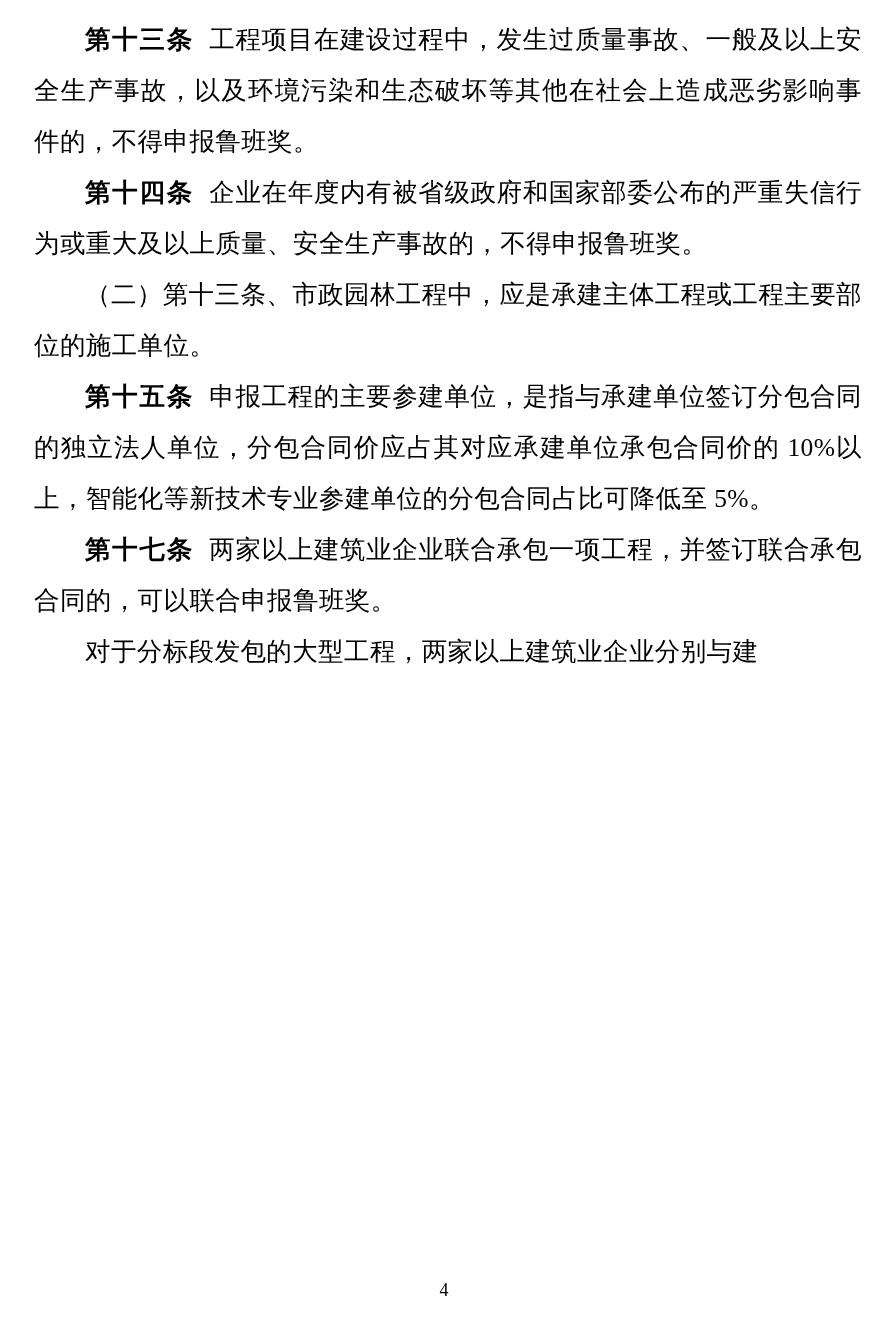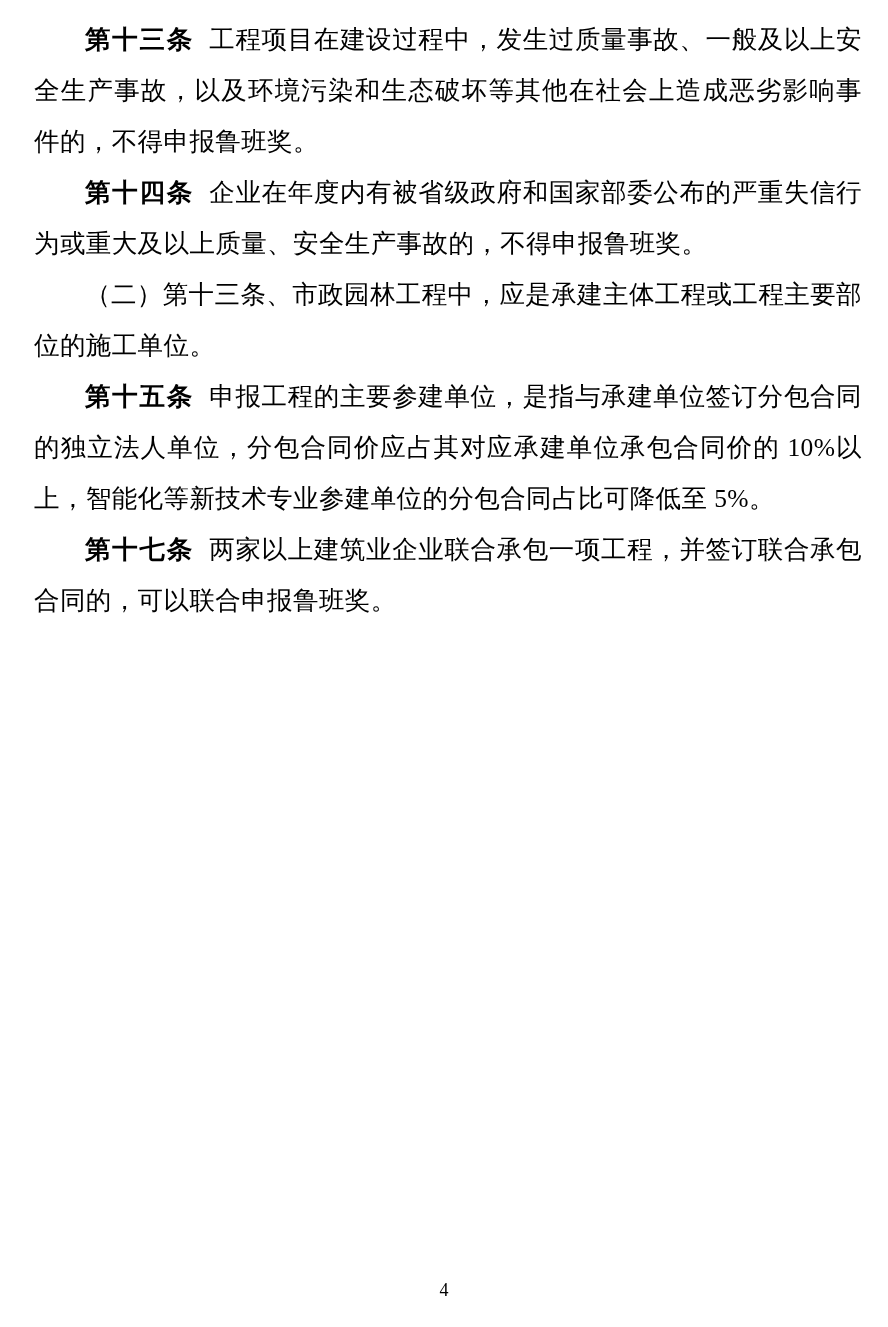--- a/index.html
+++ b/index.html
@@ -65,16 +65,17 @@
 
 
 
     <p class="para"><span>（二）第十三条、市政园林工程中，应是承建主体工程或工程主要部位的施工单位。</span></p>
 
 
     <p class="para"><span class="art-label">第十五条</span><span class="art-gap"></span><span>申报工程的主要参建单位，是指与承建单位签订分包合同的独立法人单位，分包合同价应占其对应承建单位承包合同价的 10%以上，智能化等新技术专业参建单位的分包合同占比可降低至 5%。</span></p>
 
     <p class="para"><span class="art-label">第十七条</span><span class="art-gap"></span><span>两家以上建筑业企业联合承包一项工程，并签订联合承包合同的，可以联合申报鲁班奖。</span></p>
 
+    <p class="para"><span>对于分标段发包的大型工程，两家以上建筑业企业分别与建</span></p>
 
   </div>
   <div class="page-number">4</div>
 </div>
 
 </body></html>

